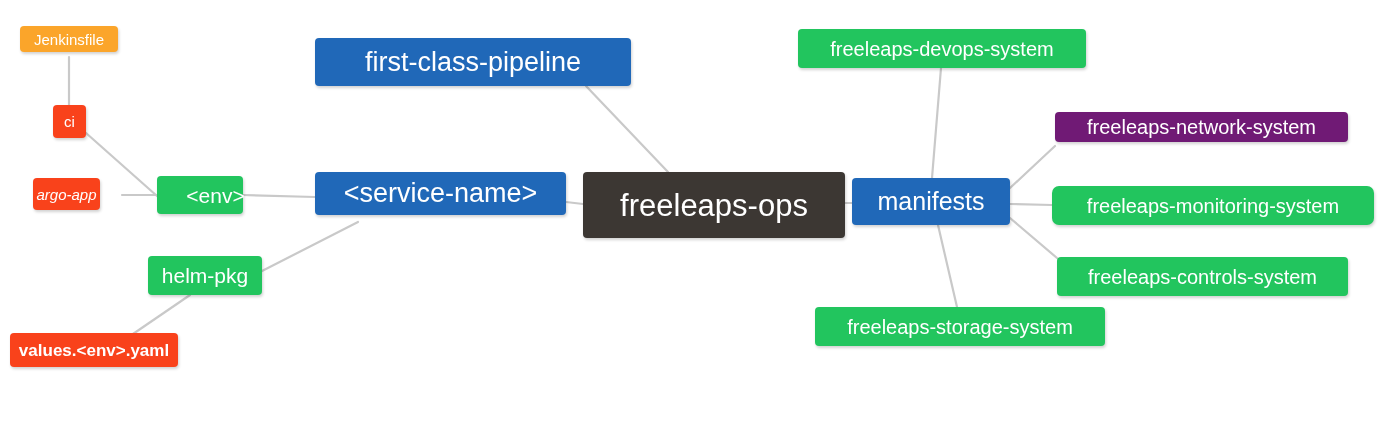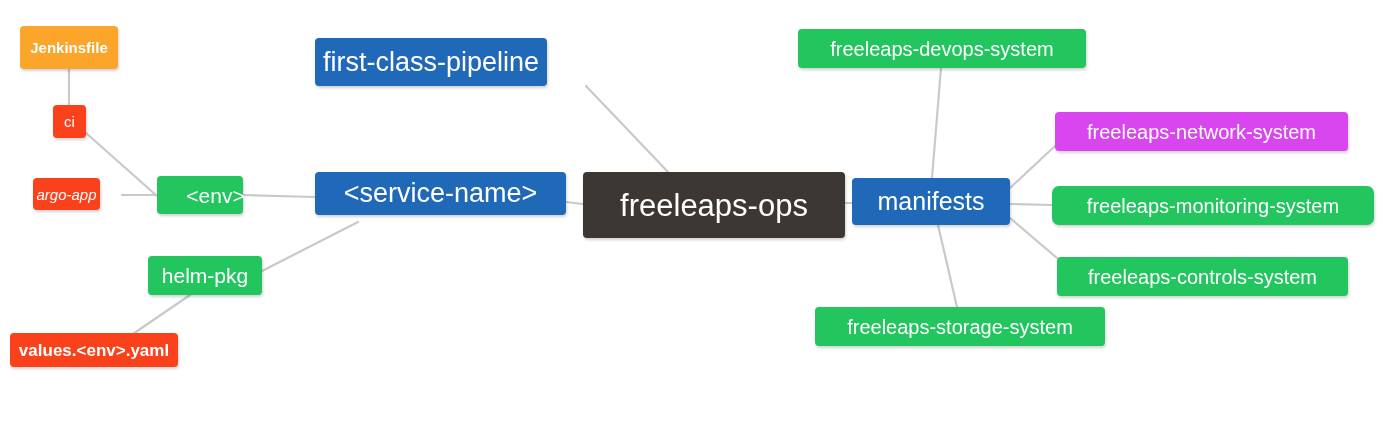--- a/index.html
+++ b/index.html
@@ -32,29 +32,29 @@
       <path d="M 566 202 L 583 204" stroke="#c9c9c9" stroke-width="2.2" fill="none" stroke-linecap="round"></path>
       <path d="M 586 86 L 668 172" stroke="#c9c9c9" stroke-width="2.2" fill="none" stroke-linecap="round"></path>
       <path d="M 845 203 L 852 203" stroke="#c9c9c9" stroke-width="2.2" fill="none" stroke-linecap="round"></path>
       <path d="M 932 178 L 941 68" stroke="#c9c9c9" stroke-width="2.2" fill="none" stroke-linecap="round"></path>
       <path d="M 1010 188 L 1055 146" stroke="#c9c9c9" stroke-width="2.2" fill="none" stroke-linecap="round"></path>
       <path d="M 1010 204 L 1052 205" stroke="#c9c9c9" stroke-width="2.2" fill="none" stroke-linecap="round"></path>
       <path d="M 1010 218 L 1057 258" stroke="#c9c9c9" stroke-width="2.2" fill="none" stroke-linecap="round"></path>
       <path d="M 938 225 L 957 307" stroke="#c9c9c9" stroke-width="2.2" fill="none" stroke-linecap="round"></path>
     </svg>
   <div id="node-layer">
-      <div class="node" style="left: 20px; top: 26px; width: 98px; height: 43px; background: rgb(251, 165, 42); font-size: 15px; font-weight: bold;">Jenkinsfile</div>
+      <div class="node" style="left: 20px; top: 26px; width: 98px; height: 26px; background: rgb(251, 165, 42); font-size: 15px;">Jenkinsfile</div>
       <div class="node" style="left: 53px; top: 105px; width: 33px; height: 33px; background: rgb(249, 66, 27); font-size: 15px;">ci</div>
       <div class="node" style="left: 33px; top: 178px; width: 67px; height: 32px; background: rgb(249, 66, 27); font-size: 15px; font-style: italic;">argo-app</div>
       <div class="node" style="left: 157px; top: 176px; width: 86px; height: 38px; background: rgb(34, 197, 94); font-size: 21px; padding-left: 31px;">&lt;env&gt;</div>
       <div class="node" style="left: 315px; top: 172px; width: 251px; height: 43px; background: rgb(32, 104, 184); font-size: 27px;">&lt;service-name&gt;</div>
-      <div class="node" style="left: 315px; top: 38px; width: 232px; height: 48px; background: rgb(32, 104, 184); font-size: 27px;">first-class-pipeline</div>
+      <div class="node" style="left: 315px; top: 38px; width: 316px; height: 48px; background: rgb(32, 104, 184); font-size: 27px;">first-class-pipeline</div>
       <div class="node" style="left: 583px; top: 172px; width: 262px; height: 66px; background: rgb(60, 55, 51); font-size: 31px;">freeleaps-ops</div>
       <div class="node" style="left: 852px; top: 178px; width: 158px; height: 47px; background: rgb(32, 104, 184); font-size: 25px;">manifests</div>
       <div class="node" style="left: 798px; top: 29px; width: 288px; height: 39px; background: rgb(34, 197, 94); font-size: 20px;">freeleaps-devops-system</div>
-      <div class="node" style="left: 1055px; top: 112px; width: 293px; height: 39px; background: #d946ef; font-size: 20px;">freeleaps-network-system</div>
+      <div class="node" style="left: 1055px; top: 112px; width: 293px; height: 30px; background: #701a75; font-size: 20px;">freeleaps-network-system</div>
       <div class="node" style="left: 1052px; top: 186px; width: 322px; height: 39px; background: rgb(34, 197, 94); font-size: 20px; border-radius: 7px;">freeleaps-monitoring-system</div>
       <div class="node" style="left: 1057px; top: 257px; width: 291px; height: 39px; background: rgb(34, 197, 94); font-size: 20px;">freeleaps-controls-system</div>
       <div class="node" style="left: 815px; top: 307px; width: 290px; height: 39px; background: rgb(34, 197, 94); font-size: 20px;">freeleaps-storage-system</div>
       <div class="node" style="left: 148px; top: 256px; width: 114px; height: 39px; background: rgb(34, 197, 94); font-size: 21px;">helm-pkg</div>
       <div class="node" style="left: 10px; top: 333px; width: 168px; height: 34px; background: rgb(249, 66, 27); font-size: 17px; font-weight: bold;">values.&lt;env&gt;.yaml</div>
     </div>
 </div>
 
 </body></html>

